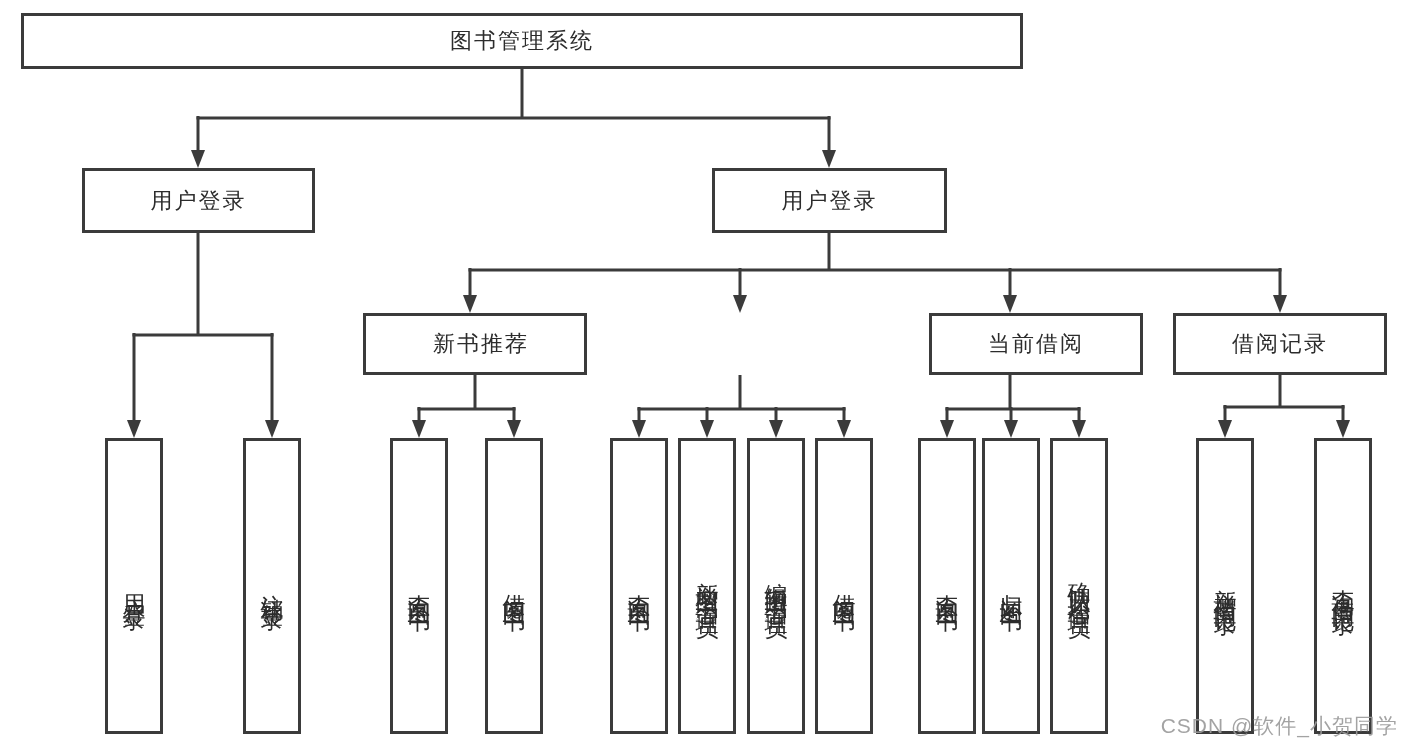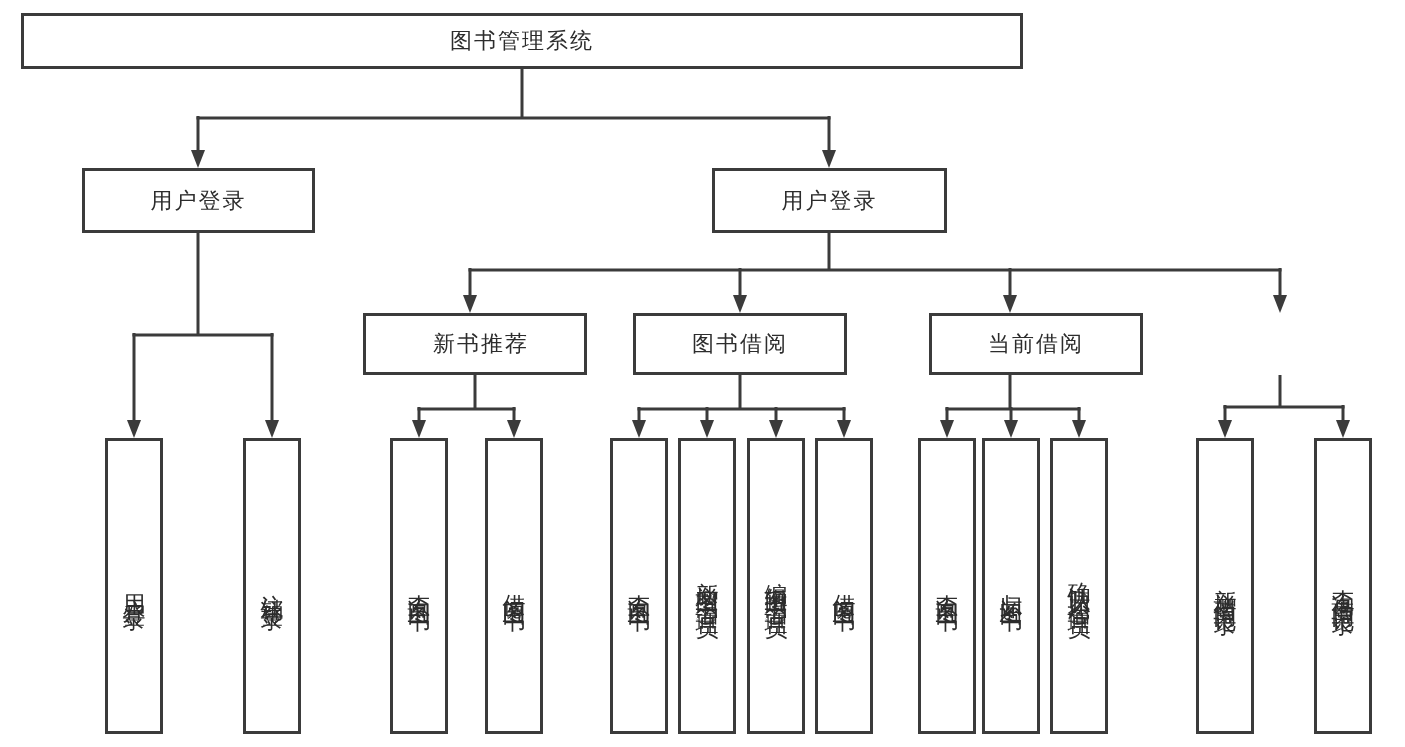--- a/index.html
+++ b/index.html
@@ -112,35 +112,36 @@
       </g>
     </g>
   </svg>
 
   <div class="node h" style="left:21px; top:13px; width:1002px; height:56px;">图书管理系统</div>
 
   <div class="node h" style="left:82px; top:168px; width:233px; height:65px;">用户登录</div>
   <div class="node h" style="left:712px; top:168px; width:235px; height:65px;">用户登录</div>
 
   <div class="node h" style="left:363px; top:313px; width:224px; height:62px;padding-left:12px;">新书推荐</div>
-  <div class="node h" style="left:633px; top:313px; width:214px; height:62px;">图书借阅</div>
   <div class="node h" style="left:929px; top:313px; width:214px; height:62px;">当前借阅</div>
+  <div class="node h" style="left:1173px; top:313px; width:214px; height:62px;">借阅记录</div>
 
   <div class="node v" style="left:105px;">用户登录</div>
   <div class="node v" style="left:243px;">注销登录</div>
 
   <div class="node v" style="left:390px;">查询图书</div>
   <div class="node v" style="left:485px;">借阅图书</div>
 
   <div class="node v" style="left:610px;">查询图书</div>
   <div class="node v" style="left:678px;">新增图书（管理员）</div>
   <div class="node v" style="left:747px;">编辑图书（管理员）</div>
   <div class="node v" style="left:815px;">借阅图书</div>
 
   <div class="node v" style="left:918px;">查询图书</div>
   <div class="node v" style="left:982px;">归还图书</div>
   <div class="node v" style="left:1050px;">确认归还（管理员）</div>
 
   <div class="node v" style="left:1196px;">新增借阅记录</div>
   <div class="node v" style="left:1314px;">查询借阅记录</div>
 
+  <div class="watermark">CSDN @软件_小贺同学</div>
 
 </div>
 
 </body></html>

